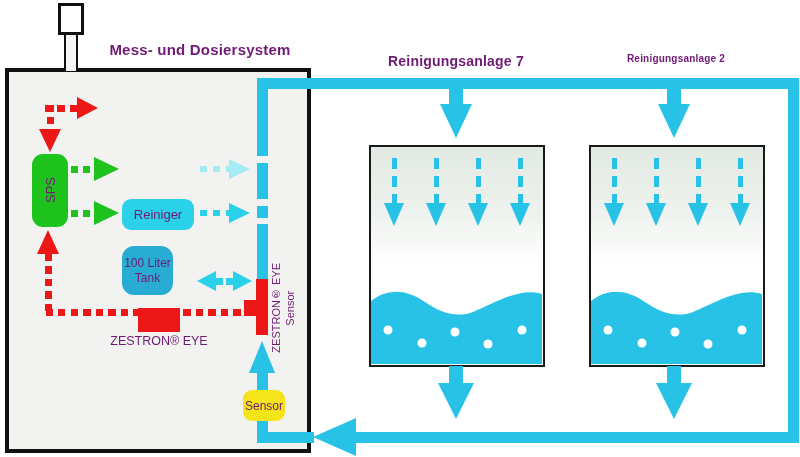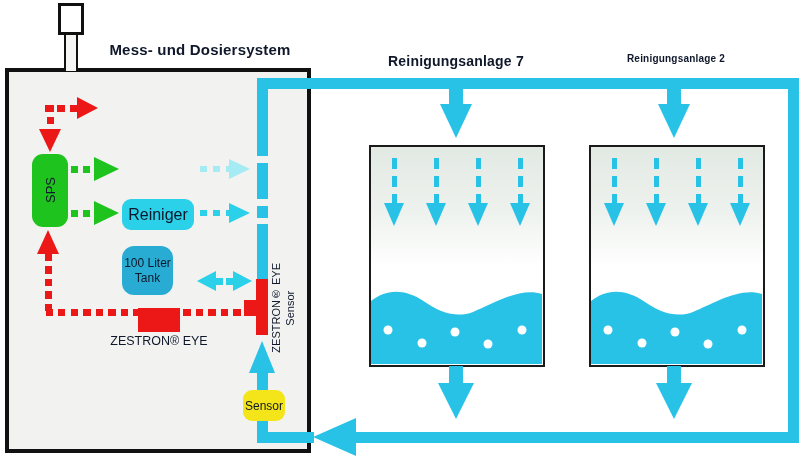--- a/index.html
+++ b/index.html
@@ -8,21 +8,21 @@
     --cleaner:#2bd0e9;
     --tankteal:#28acd4;
     --green:#1ec31e;
     --red:#ec1717;
     --yellow:#f4e41a;
     --ink:#111111;
   }
   html,body{margin:0;padding:0;background:#ffffff;}
   #stage{
     position:relative;width:800px;height:457px;background:#ffffff;overflow:hidden;
-    font-family:"Liberation Sans", sans-serif;color:#0f172a;
+    font-family:"Liberation Sans", sans-serif;color:#701a75;
   }
   .abs{position:absolute;}
   .pipe{background:var(--pipe);}
   .title{font-weight:bold;text-align:center;letter-spacing:.2px;}
   .lbl{display:flex;align-items:center;justify-content:center;text-align:center;}
   
   .dash-h-red{height:6.5px;background:repeating-linear-gradient(90deg,var(--red) 0 7px,transparent 7px 12.5px);}
   .dash-v-red{width:6.5px;background:repeating-linear-gradient(180deg,var(--red) 0 7px,transparent 7px 12.5px);}
   .dash-h-green{height:6.5px;background:repeating-linear-gradient(90deg,var(--green) 0 7px,transparent 7px 12.5px);}
   .dash-h-lcyan{height:6px;background:repeating-linear-gradient(90deg,var(--lightcyan) 0 7px,transparent 7px 13px);}
@@ -87,21 +87,21 @@
   <div class="abs" style="left:216px;top:277.5px;width:7px;height:7px;background:var(--cleaner);"></div>
   <div class="abs" style="left:226px;top:277.5px;width:7px;height:7px;background:var(--cleaner);"></div>
   <div class="abs tri" style="left:233px;top:271px;border-top:10px solid transparent;border-bottom:10px solid transparent;border-left:19px solid var(--cleaner);"></div>
 
 
   <div class="abs lbl" style="left:32px;top:154px;width:36px;height:73px;background:var(--green);border-radius:11px;">
     <span class="vert-text" style="font-size:13px;font-weight:500;">SPS</span>
   </div>
 
 
-  <div class="abs lbl" style="left:122px;top:199px;width:72px;height:31px;background:var(--cleaner);border-radius:9px;font-size:16px;font-weight:500;">
+  <div class="abs lbl" style="left:122px;top:199px;width:72px;height:31px;background:var(--cleaner);border-radius:9px;font-size:13px;font-weight:500;">
     <span>Reiniger</span>
   </div>
 
   <div class="abs lbl" style="left:122px;top:246px;width:51px;height:49px;background:var(--tankteal);border-radius:12px;font-size:12px;font-weight:500;">
     <span style="line-height:1.2;text-align:center;">
       <span style="display:block;">100 Liter</span>
       <span style="display:block;">Tank</span>
     </span>
   </div>
 

